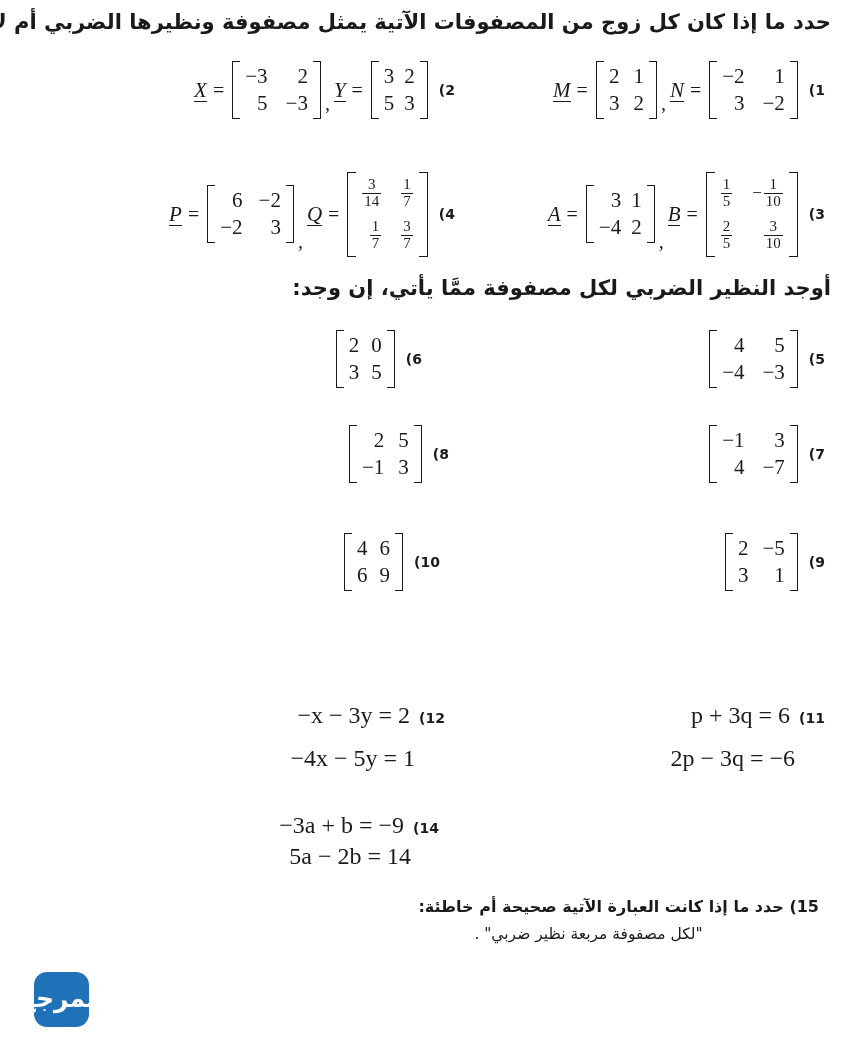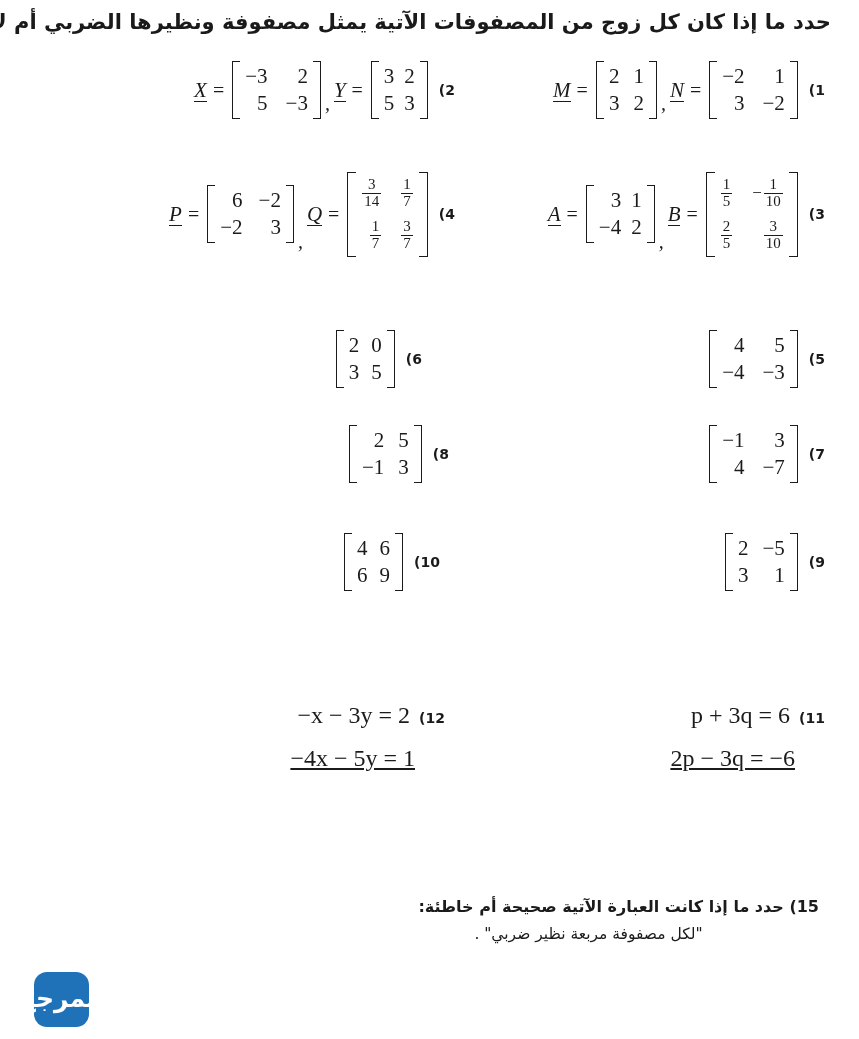--- a/index.html
+++ b/index.html
@@ -158,21 +158,20 @@
     display: flex;
     flex-direction: row;
     align-items: baseline;
     justify-content: flex-end;
   }
   .eqsys .second-line {
     margin-top: 19px;
     display: flex;
     justify-content: flex-end;
     padding-right: 30px;
-    text-decoration: underline;
   }
 
   
   .q15 {
     position: absolute;
     right: 40px;
     direction: rtl;
     text-align: left;
     font-family: "DejaVu Sans", "Liberation Sans", sans-serif;
   }
@@ -381,20 +380,21 @@
               <span class="den">7</span>
             </span>
           </span>
         </span>
         <span class="bracket right" style="width:8px;"></span>
       </span>
     </div>
     <span class="itemno">(4</span>
   </div>
 
+  <div class="heading" style="top:276px;">أوجد النظير الضربي لكل مصفوفة ممَّا يأتي، إن وجد:</div>
 
   <div class="cell" style="top:330px; right:34px;">
     <span class="matrix">
       <span class="bracket left"></span>
       <span class="mgrid cols2" style="column-gap:18px;">
         <span class="mcell">4</span>
         <span class="mcell">5</span>
         <span class="mcell">−4</span>
         <span class="mcell">−3</span>
       </span>
@@ -488,20 +488,29 @@
     <div class="first-line">
       <span class="eqline">−x − 3y = 2</span>
       <span class="itemno">(12</span>
     </div>
     <div class="second-line">
       <span class="eqline">−4x − 5y = 1</span>
     </div>
   </div>
 
 
+  <div class="eqsys" style="top:813px; right:420px;">
+    <div class="first-line">
+      <span class="eqline">−3a + b = −9</span>
+      <span class="itemno">(14</span>
+    </div>
+    <div class="second-line" style="margin-top:7px; padding-right:28px;">
+      <span class="eqline">5a − 2b = 14</span>
+    </div>
+  </div>
 
   <div class="q15" style="top:897px;">
     <div class="l1">
       <span class="num15">15)</span>
       <span>حدد ما إذا كانت العبارة الآتية صحيحة أم خاطئة:</span>
     </div>
     <div class="l2">"لكل مصفوفة مربعة نظير ضربي" .</div>
   </div>
 
   <div class="logo">

